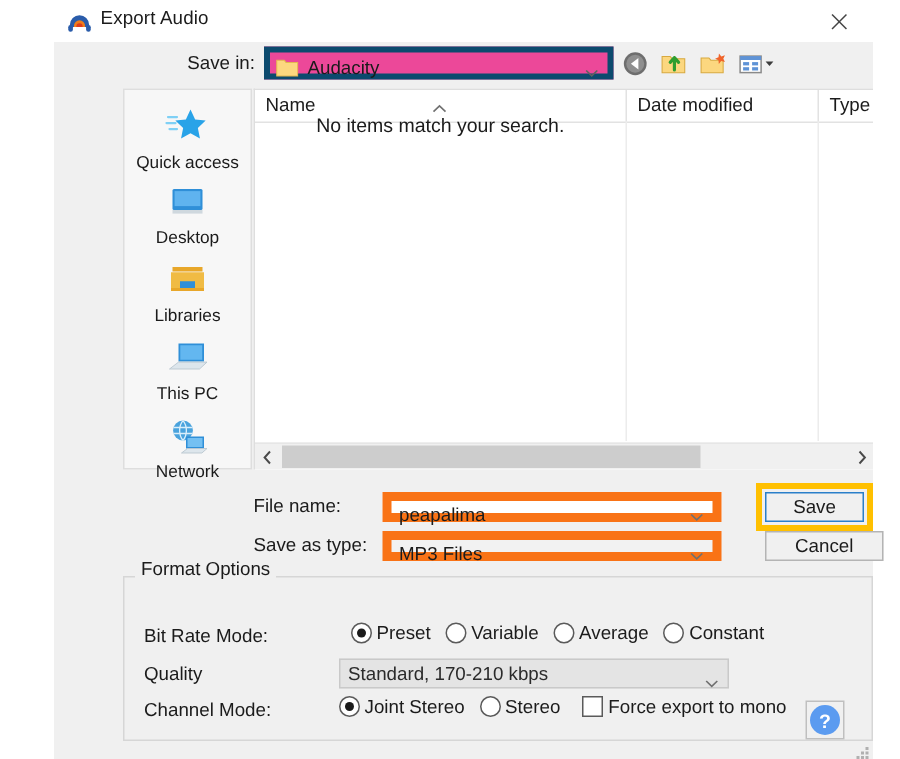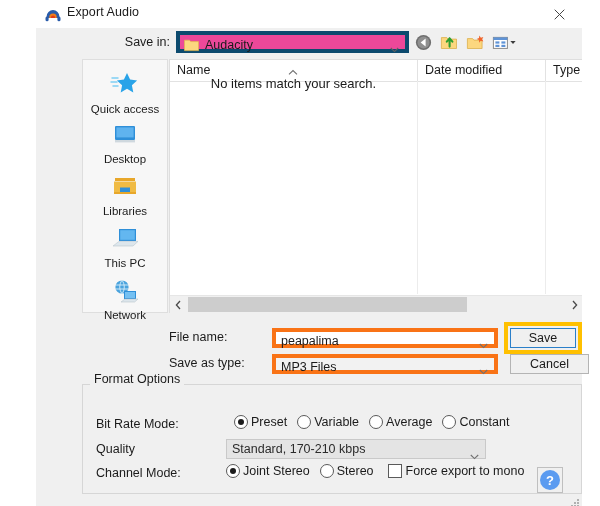--- a/index.html
+++ b/index.html
@@ -149,23 +149,23 @@
     cursor: default;
   }
 
   
   .frow-label {
     position: absolute; left: 133px;
     width: 82px; text-align: left;
     font-size: 12.5px; color: #1b1b1b;
   }
   .frow-combo {
-    position: absolute; left: 236px;
+    position: absolute; left: 219px;
     width: 226px; height: 20px;
-    border: 4px solid #f97316;
+    border: 6px solid #f97316;
     box-sizing: border-box;
     padding-left: 10px;
   }
   .frow-combo .val {
     position: absolute; left: 5px; top: 2px;
     font-size: 12.5px; color: #1b1b1b;
   }
   .action-btn {
     position: absolute; left: 474px;
     width: 79px; height: 20px;

